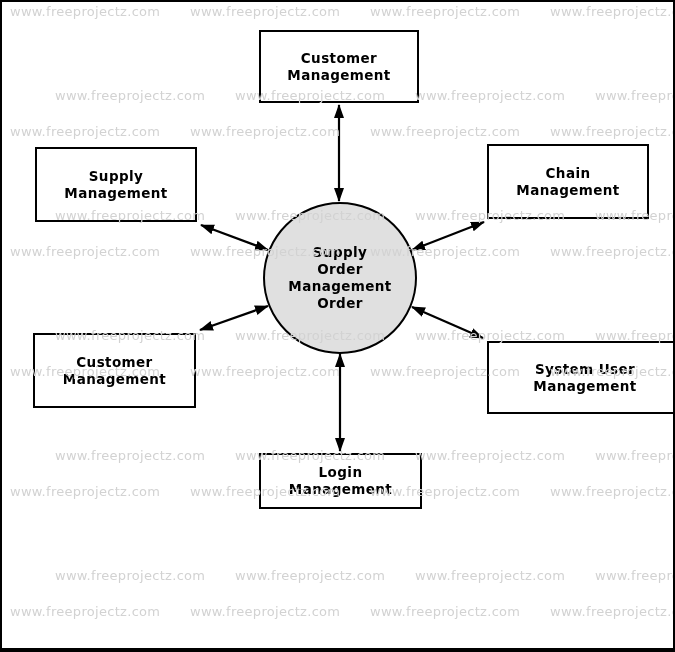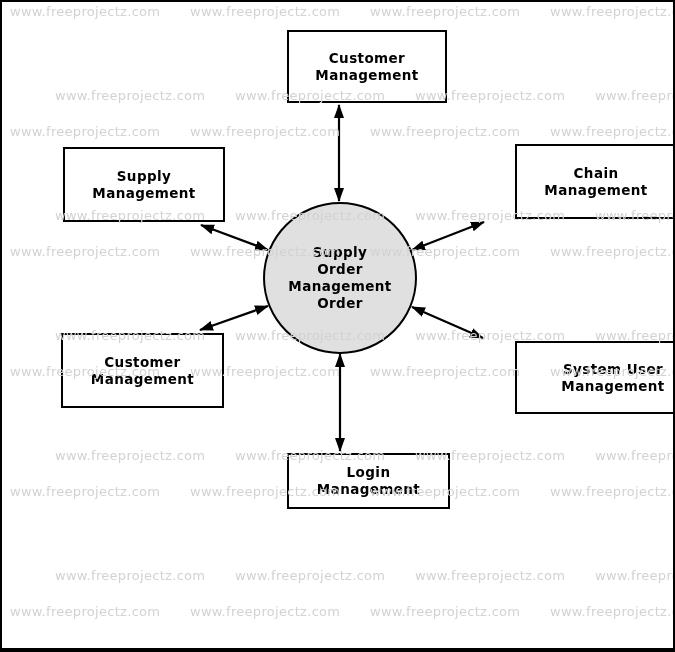--- a/index.html
+++ b/index.html
@@ -6,21 +6,21 @@
   .canvas{
     position:relative;width:675px;height:652px;background:#ffffff;
     overflow:hidden;font-family:"DejaVu Sans","Liberation Sans",sans-serif;
   }
   .frame{position:absolute;inset:0;border:2px solid #000;border-bottom:4px solid #000;z-index:6;pointer-events:none;}
   .arrows{position:absolute;left:0;top:0;width:675px;height:652px;z-index:1;}
   .node{
     position:absolute;background:#ffffff;border:2px solid #000;box-sizing:border-box;
     display:flex;flex-direction:column;align-items:center;justify-content:center;
     font-weight:bold;font-size:13.5px;line-height:17px;color:#000;
-    letter-spacing:0.4px;text-align:center;z-index:2;margin-left:28px;
+    letter-spacing:0.4px;text-align:center;z-index:2;
   }
   .e-customer{left:259px;top:30px;width:160px;height:73px;}
   .e-supply{left:35px;top:147px;width:162px;height:75px;}
   .e-order{left:487px;top:144px;width:162px;height:75px;}
   .e-product{left:33px;top:333px;width:163px;height:75px;}
   .e-sysuser{left:487px;top:341px;width:196px;height:73px;}
   .e-login{left:259px;top:453px;width:163px;height:56px;}
   .process{
     position:absolute;left:263px;top:202px;width:154px;height:152px;border-radius:50%;
     background:#e0e0e0;border:2px solid #000;box-sizing:border-box;

